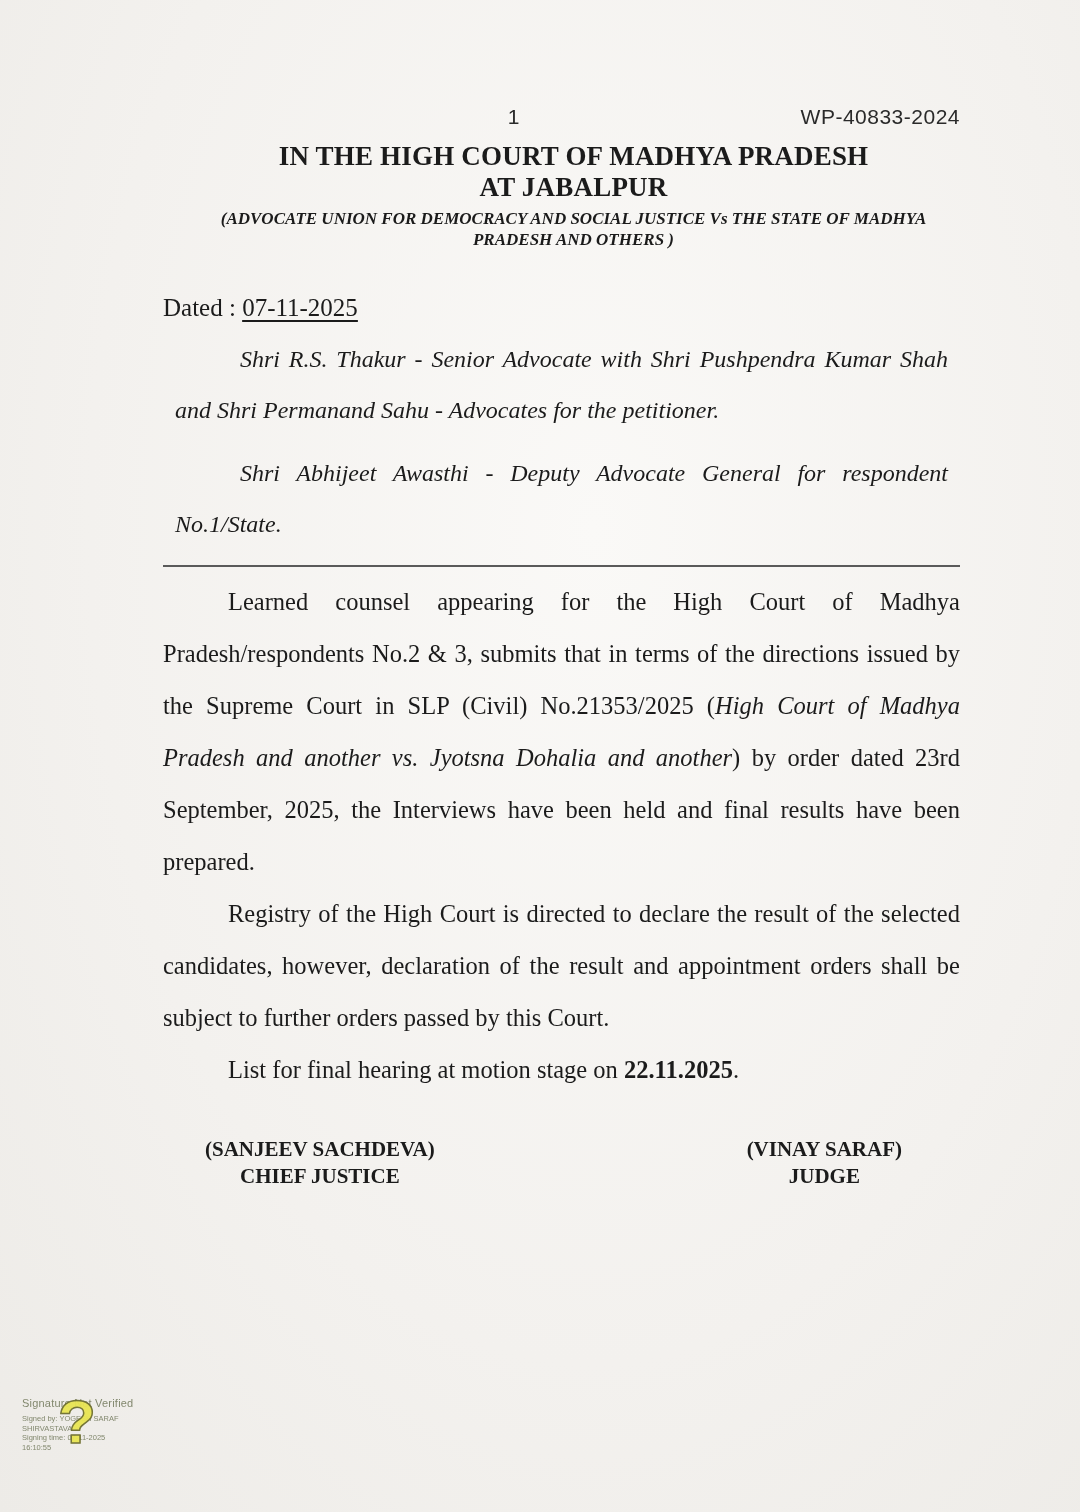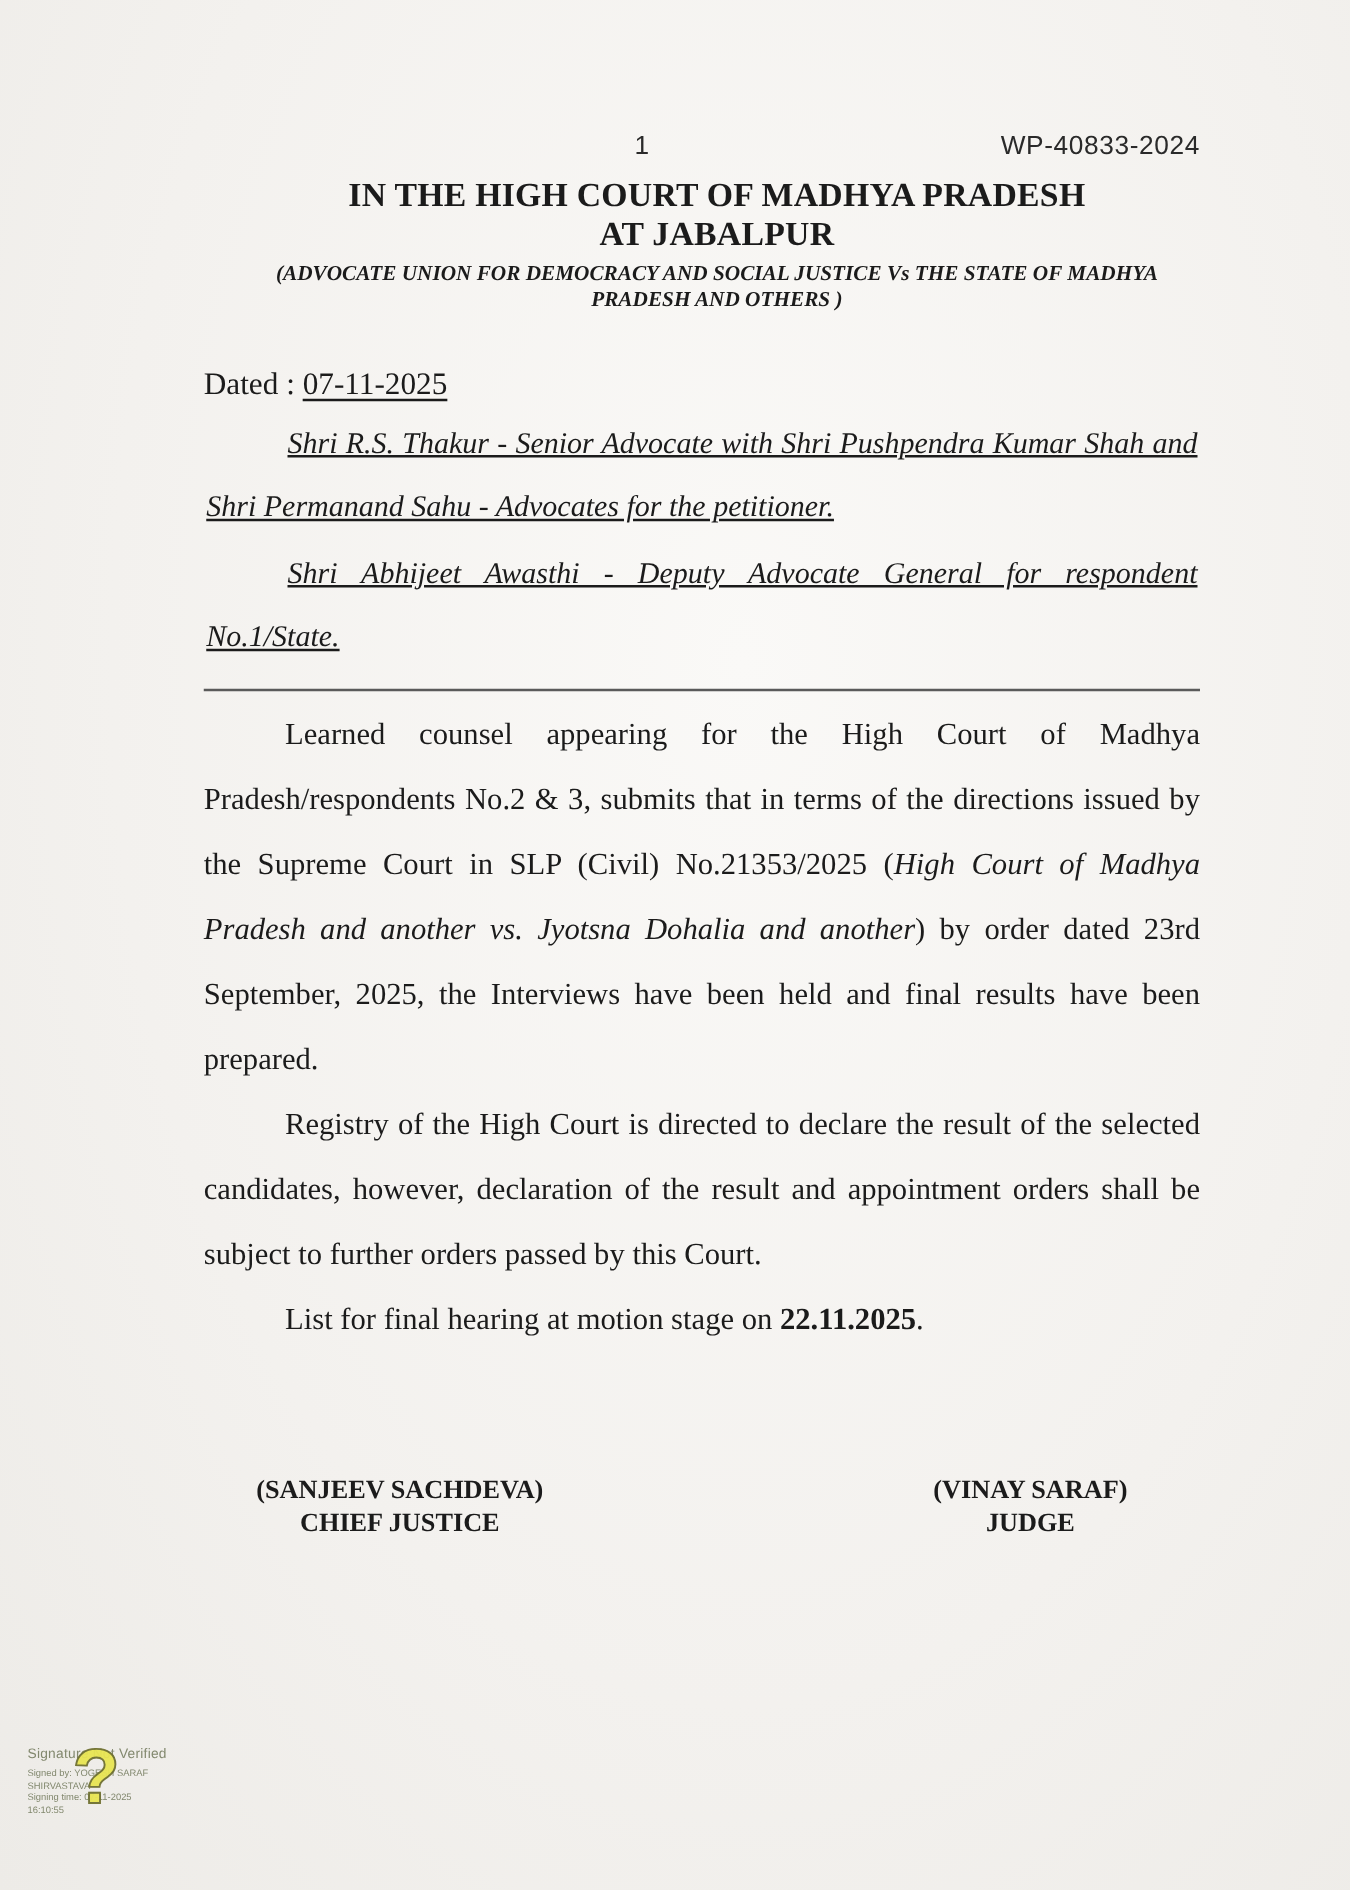--- a/index.html
+++ b/index.html
@@ -35,38 +35,38 @@
     font-size: 17px; line-height: 21px;
     margin-top: 5px;
   }
 
   
   .dated-line { margin-top: 44px; font-size: 25px; font-weight: normal; }
   .dated-value { text-decoration: underline; text-underline-offset: 4px; }
 
   
   .appearances { margin-top: 8px; font-style: italic; font-size: 24px; line-height: 51px; }
-  .appearances p { margin: 2px; text-align: justify; text-indent: 65px; text-decoration: underline; }
+  .appearances p { margin: 12px; text-align: justify; text-indent: 65px; }
 
   .divider {
     border: none;
     border-top: 2px solid #5a5a5a;
     margin: 15px 0 0 0;
   }
 
   
   .order-body { margin-top: 9px; font-size: 24.5px; line-height: 52px; }
   .order-body p { margin: 0; text-align: justify; text-indent: 65px; }
   .order-body .last-para { text-align: left; }
   .bold-date { font-weight: bold; }
 
   
   .signature-row {
     display: flex; justify-content: space-between;
-    margin-top: 96px;
+    margin-top: 40px;
     padding-left: 42px; padding-right: 58px;
     font-weight: bold; font-size: 21px; line-height: 27px;
   }
   .signature-block { text-align: center; }
 
   .initials { margin-top: 16px; font-size: 17px; letter-spacing: 0.5px; }
 
   
   .stamp {
     position: absolute;

